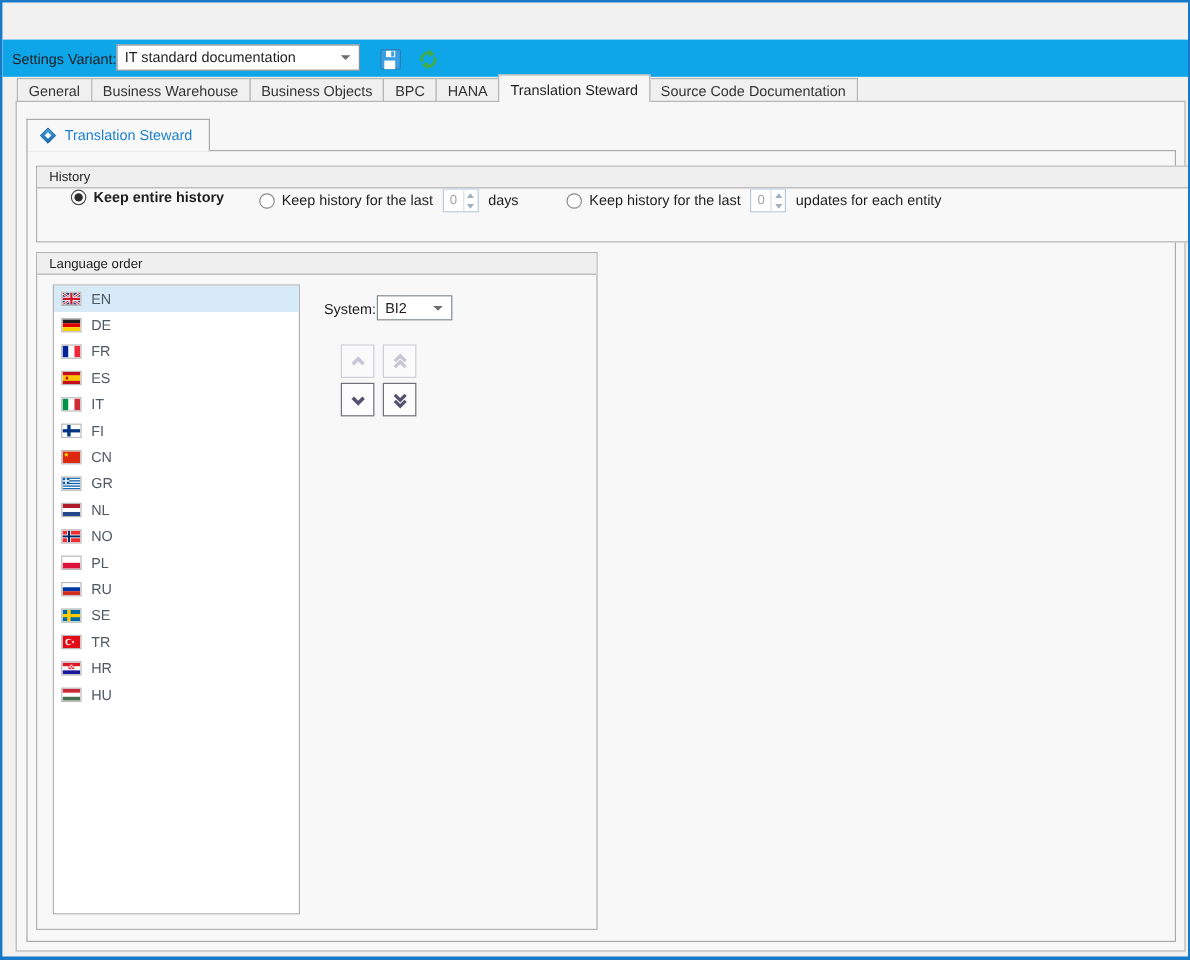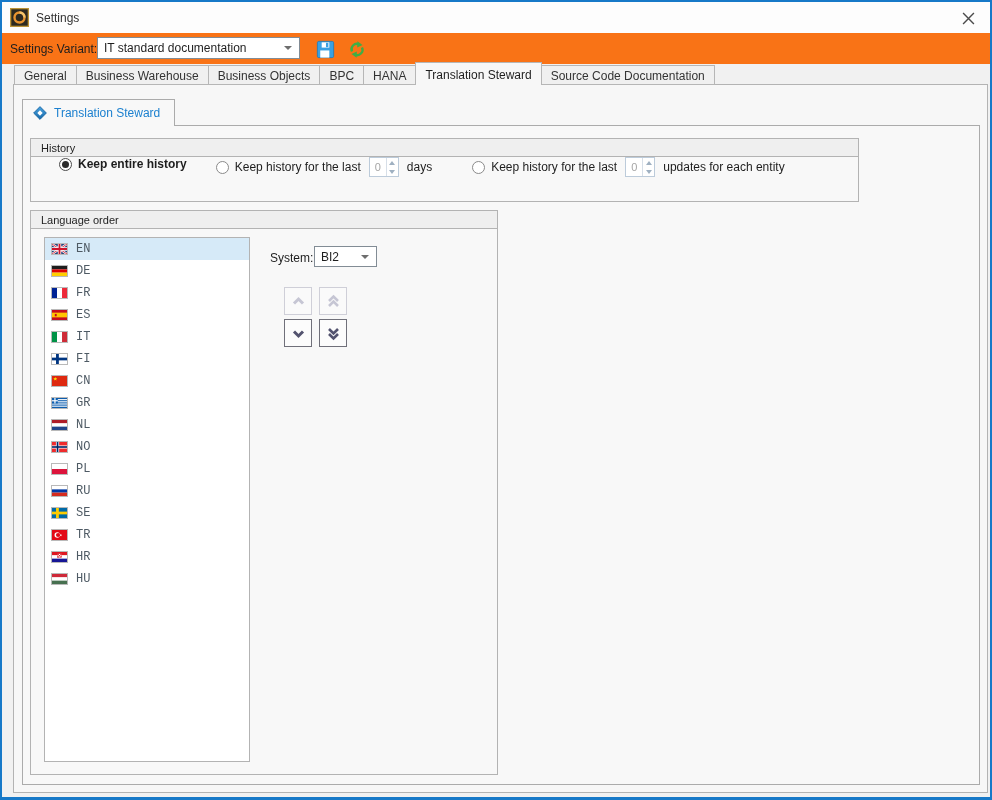--- a/index.html
+++ b/index.html
@@ -6,21 +6,21 @@
   body{font-family:"Liberation Sans", sans-serif; background:#d8d8d8;}
   .window{position:relative;width:992px;height:800px;box-sizing:border-box;
     border:2px solid #1779c8;border-bottom-width:3px;background:#f1f1f1;overflow:hidden;}
   
   .titlebar{position:absolute;left:0;top:0;right:0;height:31px;background:#fdfdfd;}
   .app-icon{position:absolute;left:8px;top:6px;width:19px;height:19px;}
   .title{position:absolute;left:34px;top:9px;font-size:12px;color:#333;}
   .close-btn{position:absolute;right:6px;top:4px;width:32px;height:24px;border:0;background:transparent;
     display:flex;align-items:center;justify-content:center;cursor:pointer;}
   
-  .variant-row{position:absolute;left:0;top:31px;right:0;height:31px;background:#f97316;}
+  .variant-row{position:absolute;left:0;top:31px;right:0;height:31px;background:#0ea5e9;}
   .variant-label{position:absolute;left:8px;top:9px;font-size:12px;color:#1e1e1e;}
   .combo{box-sizing:border-box;background:#fff;border:1px solid #828c95;display:flex;align-items:center;cursor:default;}
   .variant-combo{position:absolute;left:95px;top:4px;width:203px;height:22px;}
   .combo-val{flex:1;font-size:12px;color:#1e1e1e;padding-left:6px;white-space:nowrap;overflow:hidden;}
   .combo-arrow{width:0;height:0;border-left:4px solid transparent;border-right:4px solid transparent;
     border-top:4px solid #6e6e6e;margin-right:7px;}
   .iconbtn{position:absolute;top:3px;width:26px;height:26px;border:0;background:transparent;padding:0;
     display:flex;align-items:center;justify-content:center;cursor:pointer;}
   .save-btn{left:310px;}
   .refresh-btn{left:342px;}
@@ -35,21 +35,21 @@
   .inner-tab{position:absolute;left:8px;top:14px;height:27px;box-sizing:border-box;z-index:2;
     background:#f8f8f8;border:1px solid #ababab;border-bottom:none;display:inline-flex;align-items:center;
     padding:0 14px 0 10px;cursor:pointer;}
   .inner-tab .lbl{font-size:12px;color:#1c80cf;margin-left:7px;}
   .inner-panel{position:absolute;left:8px;top:40px;width:958px;height:660px;box-sizing:border-box;
     border:1px solid #ababab;background:#f8f8f8;}
   
   .group{position:absolute;box-sizing:border-box;border:1px solid #b3b3b3;background:#f8f8f8;}
   .group-header{height:17px;background:#efefef;border-bottom:1px solid #b3b3b3;display:flex;align-items:center;}
   .group-header span{font-size:11px;color:#1e1e1e;padding-left:10px;}
-  .history-group{left:7px;top:12px;width:829px;height:64px;}
+  .history-group{left:7px;top:12px;width:961px;height:64px;}
   .lang-group{left:7px;top:84px;width:468px;height:565px;}
   
   .history-body{height:46px;display:flex;align-items:flex-start;padding-left:28px;}
   .opt{display:flex;align-items:center;cursor:pointer;}
   .opt + .opt{margin-left:29px;}
   .opt3{margin-left:40px !important;}
   .radio{box-sizing:border-box;width:13px;height:13px;border-radius:50%;border:1px solid #8a8a8a;background:#fff;
     margin-right:6px;position:relative;flex:none;}
   .radio.checked{border-color:#4c4c4c;}
   .radio.checked::after{content:"";position:absolute;left:2px;top:2px;width:7px;height:7px;border-radius:50%;background:#2b2b2b;}
@@ -65,54 +65,39 @@
   .spin-down::after{content:"";width:0;height:0;border-left:3px solid transparent;border-right:3px solid transparent;
     border-top:4px solid #9fb0c1;}
   
   .lang-list{position:absolute;left:13px;top:26px;width:206px;height:525px;box-sizing:border-box;
     background:#fff;border:1px solid #b3b3b3;overflow:hidden;}
   .lang-row{height:22px;display:flex;align-items:center;padding-left:6px;cursor:pointer;}
   .lang-row.selected{background:#d6eaf8;}
   .flag{width:17px;height:12px;flex:none;margin-right:8px;box-sizing:border-box;border:1px solid #b9b9b9;
     background:#fff;display:flex;overflow:hidden;}
   .flag svg{width:100%;height:100%;display:block;}
-  .lang-code{font-size:12px;color:#4e5a64;font-family:Liberation Mono, monospace;}
+  .lang-code{font-size:12px;color:#4e5a64;}
   
   .sys-label{position:absolute;left:239px;top:40px;font-size:12px;color:#1e1e1e;}
   .sys-combo{position:absolute;left:283px;top:35px;width:63px;height:21px;}
   .movebtn{position:absolute;width:28px;height:28px;box-sizing:border-box;padding:0;cursor:pointer;
     display:flex;align-items:center;justify-content:center;background:#fcfcfc;}
   .movebtn.on{border:1px solid #70707a;color:#53536f;}
   .movebtn.off{border:1px solid #cfcfd8;color:#c6c6d4;background:#fafafa;cursor:default;}
   .btn-up{left:253px;top:76px;}
   .btn-top{left:288px;top:76px;}
   .btn-down{left:253px;top:108px;}
   .btn-bottom{left:288px;top:108px;}
   .movebtn svg{display:block;}
 </style>
 </head>
 <body>
 
 <div class="window">
 
-  <div class="titlebar">
-    <span class="app-icon">
-      <svg viewBox="0 0 19 19">
-          <rect x="0.5" y="0.5" width="18" height="18" fill="#2d2a20" stroke="#bb9338" stroke-width="1.6"></rect>
-          <circle cx="9.5" cy="9.5" r="5" fill="none" stroke="#e8942f" stroke-width="2.4"></circle>
-          <path d="M9.5,4.5 A5,5 0 0 1 14.5,9.5" fill="none" stroke="#f5c46a" stroke-width="2.4"></path>
-        </svg>
-    </span>
-    <span class="title">Settings</span>
-    <button class="close-btn">
-      <svg width="13" height="13" viewBox="0 0 12 12">
-          <path d="M1,1 L11,11 M11,1 L1,11" stroke="#4b4b4b" stroke-width="1.3"></path>
-        </svg>
-    </button>
-  </div>
 
   <div class="variant-row">
     <span class="variant-label">Settings Variant:</span>
     <div class="combo variant-combo">
       <span class="combo-val">IT standard documentation</span>
       <span class="combo-arrow"></span>
     </div>
     <button class="iconbtn save-btn">
       <svg width="21" height="21" viewBox="0 0 22 22">
           <rect x="2.5" y="2.5" width="17" height="17" rx="1.5" fill="#3aa0e2" stroke="#2b7fb6"></rect>

